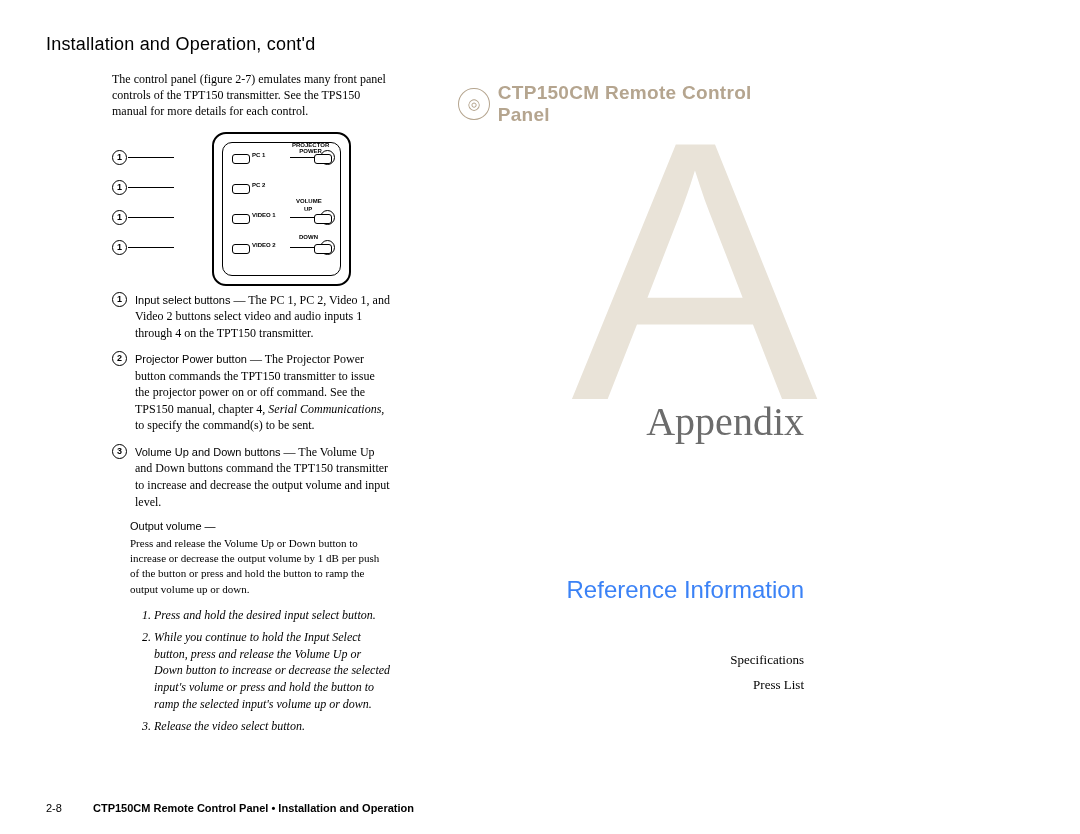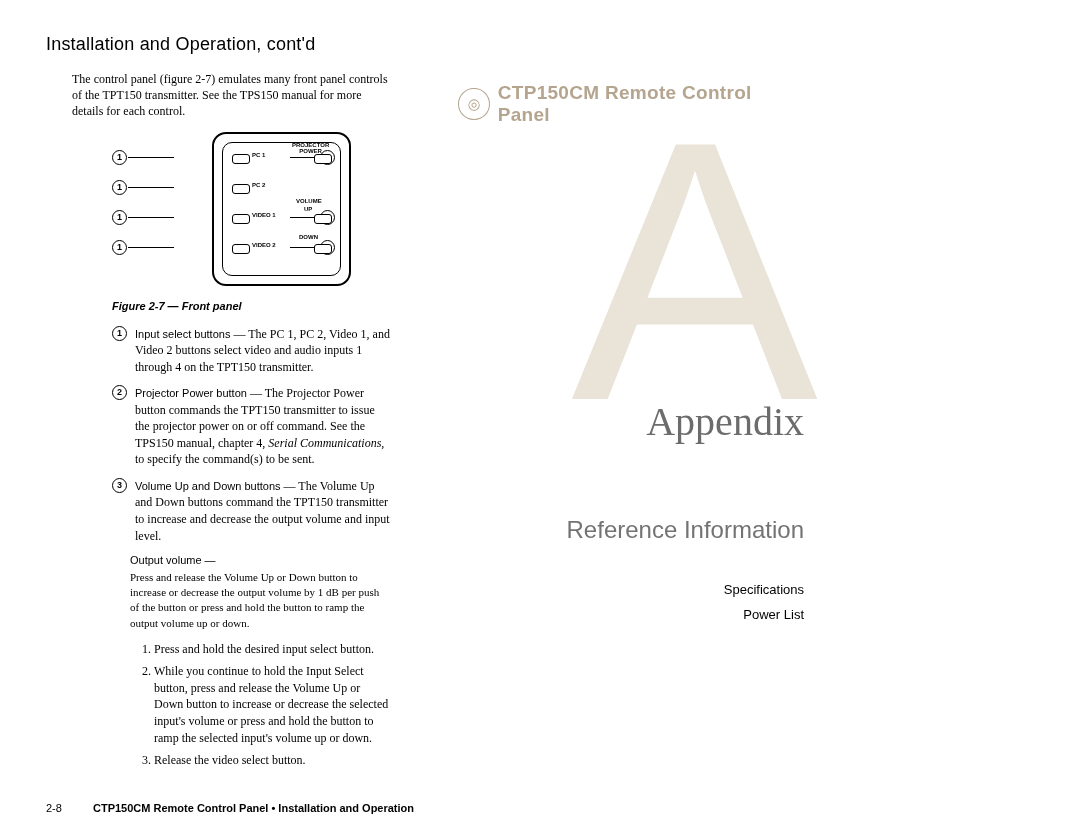--- a/index.html
+++ b/index.html
@@ -20,36 +20,36 @@
   .left-col, .right-col {
     width: 540px;
     position: relative;
     box-sizing: border-box;
   }
   .left-col { padding: 34px 38px 10px 46px; }
   .right-col { padding: 34px 52px 10px 30px; }
 
   h1.main { font-family: Arial, Helvetica, sans-serif; font-weight: 400; font-size: 18px; margin: 0 0 16px 0; letter-spacing: .2px;}
   h2.sub { font-family: Arial, Helvetica, sans-serif; font-weight: 400; font-size: 15px; margin: 0 0 6px 0;}
-  .intro { font-size: 12px; line-height: 1.35; margin: 0 0 12px 26px; max-width: 360px;}
+  .intro { font-size: 12px; line-height: 1.35; margin: 0 0 12px 66px; max-width: 360px;}
   .figure-panel-wrap { margin-left: 66px; }
   .figure-caption { font-family: Arial, Helvetica, sans-serif; font-weight: bold; font-style: italic; font-size: 11px; margin: 8px 0 14px 0;}
   .num-circle {
     display: inline-flex; align-items:center; justify-content:center;
     width: 13px; height: 13px; border: 1px solid #000; border-radius: 50%;
     font-family: Arial, Helvetica, sans-serif; font-size: 9px; font-weight: bold;
     line-height: 1; vertical-align: -1px; flex-shrink: 0;
   }
   .desc-item { font-size: 12px; line-height: 1.38; margin: 0 0 10px 66px; max-width: 380px; display: flex; gap: 8px;}
   .desc-text { }
   .desc-bold { font-family: Arial, Helvetica, sans-serif; font-size: 11px; }
   .italic { font-style: italic; margin-top: 21px; }
   .sub-label { font-family: Arial, Helvetica, sans-serif; font-size: 11px; margin: 0 0 4px 84px; }
   .sub-para { font-size: 11px; line-height: 1.38; margin: 0 0 10px 84px; max-width: 360px;}
-  ol.steps { font-size: 12px; line-height: 1.38; margin: 0 0 0 84px; padding-left: 24px; max-width: 350px;}
+  ol.steps { font-size: 12px; line-height: 1.38; margin: 0 0 0 84px; padding-left: 24px; max-width: 350px; font-style: italic;}
   ol.steps li { margin-bottom: 6px; }
   .footer-left {
     position: absolute; bottom: 20px; left: 46px;
     font-family: Arial, Helvetica, sans-serif; font-weight: bold; font-size: 11px;
   }
   .footer-left .pg { font-weight: normal; margin-right: 28px;}
 
   
   .right-title-bar {
     display: flex; justify-content: flex-end; align-items: center; gap: 8px;
@@ -69,25 +69,25 @@
     font-family: Arial, Helvetica, sans-serif; font-weight: 300; font-size: 370px;
     color: #e9e3d8; line-height: 1; user-select: none;
   }
   .appendix-label {
     position: absolute; right: 0; top: 242px;
     font-family: "Palatino Linotype", "Book Antiqua", Palatino, serif;
     font-size: 40px; color: #6c6c6c;
   }
   .ref-info {
     font-family: Arial, Helvetica, sans-serif; font-weight: 400; font-size: 24px;
-    color: #737373; text-align: right; 
+    color: #3b82f6; text-align: right; margin-top: 60px;
   }
   .spec-list {
-    text-align: right; margin-top: 34px;
-    font-family: Liberation Sans, sans-serif; font-size: 13px; color: #000; line-height: 1.9;
+    text-align: right; margin-top: 44px;
+    font-family: Liberation Serif, serif; font-size: 13px; color: #000; line-height: 1.9;
   }
 
   
   .panel {
     position: relative; width: 135px; height: 150px;
     border: 2.5px solid #000; border-radius: 14px;
     margin: 0 auto 0 50px;
   }
   .panel-inner {
     position:absolute; left:8px; top:8px; right:8px; bottom:8px;
@@ -145,21 +145,20 @@
           <div class="plabel" style="left:78px; top:8px; white-space:pre; text-align:center;">PROJECTOR
 POWER</div>
           <div class="pbtn" style="left:100px; top:20px;"></div>
           <div class="plabel" style="left:82px; top:64px;">VOLUME</div>
           <div class="plabel" style="left:90px; top:72px;">UP</div>
           <div class="pbtn" style="left:100px; top:80px;"></div>
           <div class="plabel" style="left:85px; top:100px;">DOWN</div>
           <div class="pbtn" style="left:100px; top:110px;"></div>
         </div>
       </div>
-      <div class="figure-caption">Figure 2-7 — Front panel</div>
     </div>
 
     <div class="desc-item">
       <span class="num-circle">1</span>
       <span class="desc-text">
         <span class="desc-bold">Input select buttons</span><span> — The PC 1, PC 2, Video 1, and Video 2 buttons select video and audio inputs 1 through 4 on the TPT150 transmitter.</span>
       </span>
     </div>
     <div class="desc-item">
       <span class="num-circle">2</span>
@@ -194,16 +193,16 @@
       <span class="logo">◎</span>
       <span class="right-title">CTP150CM Remote Control Panel</span>
     </div>
     <div class="big-A-wrap">
       <div class="big-A">A</div>
       <div class="appendix-label">Appendix</div>
     </div>
     <div class="ref-info">Reference Information</div>
     <div class="spec-list">
       <div>Specifications</div>
-      <div>Power List</div>
+      <div>Press List</div>
     </div>
   </div>
 </div>
 
 </body></html>

